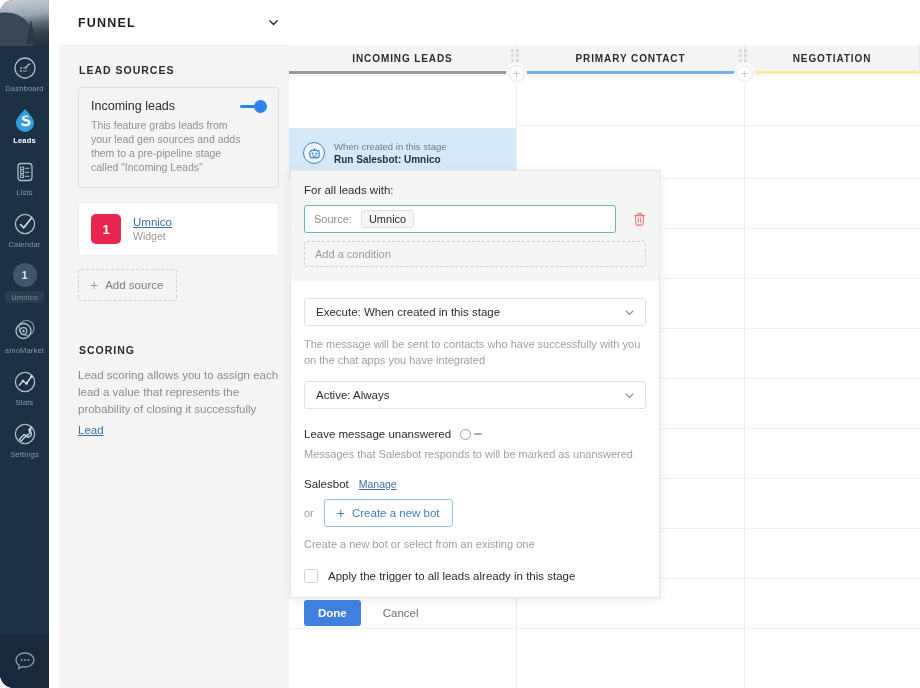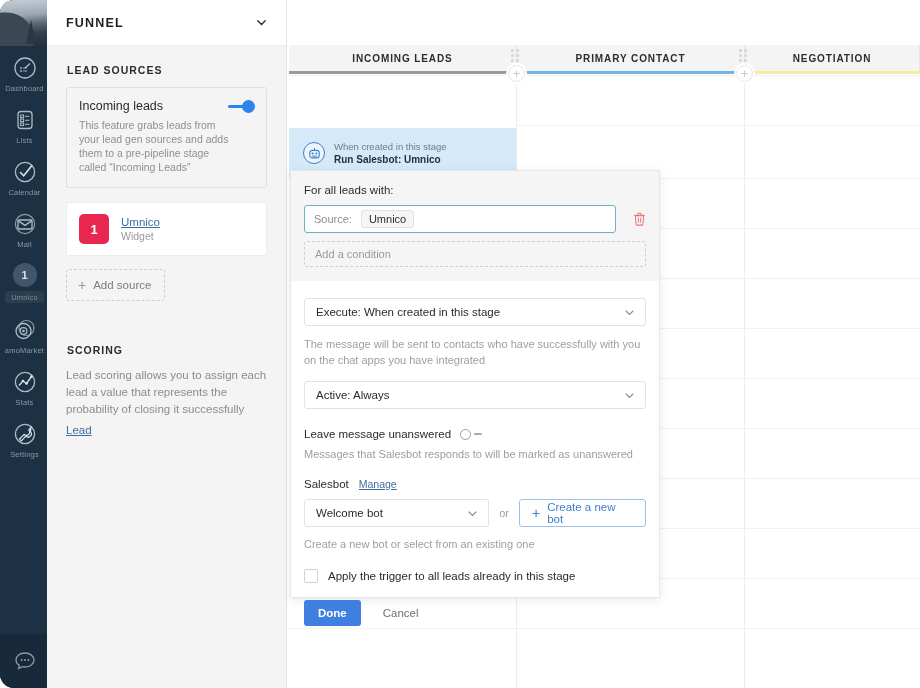--- a/index.html
+++ b/index.html
@@ -67,21 +67,21 @@
     padding: 1.5px 6px; border-radius: 3px; margin-top: 4px;
   }
   #rail-bottom {
     margin-top: auto; width: 49px;
     display:flex; align-items:center; justify-content:center;
     height: 54px; background: #17293a;
   }
 
   
   #panel {
-    position: absolute; left: 47px; top: 0;
+    position: absolute; left: 59px; top: 0;
     width: 240px; height: 688px;
     background: #f4f4f4;
     border-right: 1px solid #e3e3e3;
   }
   #panel-header {
     height: 46px; background: #ffffff;
     display:flex; align-items:center; justify-content: space-between;
     padding: 0 18px 0 19px;
     border-bottom: 1px solid #ececec;
   }
@@ -264,20 +264,27 @@
         <circle cx="13" cy="13" r="10" fill="none" stroke="#aebcc9" stroke-width="1.3"></circle>
         <line x1="13" y1="13" x2="18" y2="8.5" stroke="#aebcc9" stroke-width="1.3"></line>
         <circle cx="9" cy="13" r="0.9" fill="#aebcc9"></circle>
           <circle cx="9" cy="16" r="0.9" fill="#aebcc9"></circle>
         <line x1="11" y1="13" x2="15" y2="13" stroke="#aebcc9" stroke-width="0.9"></line>
         <line x1="11" y1="16" x2="15" y2="16" stroke="#aebcc9" stroke-width="0.9"></line>
       </svg>
       <span class="lbl">Dashboard</span>
     </div>
 
+    <div class="rail-item active">
+      <svg class="ico" viewBox="0 0 26 26">
+        <path d="M13 2 C8 8 4 11 4 16 a9 9 0 0 0 18 0 c0 -5 -4 -8 -9 -14 z" fill="#2f9fe0"></path>
+        <path d="M16 9 c-3 -1 -6 0 -6 2.4 0 2.2 3 2.6 5 3.2 1.6 .5 1.2 2.2 -.6 2.4 -1.6 .2 -3.3 -.5 -4.4 -1.3 l-.9 2.4 c1.6 1 3.9 1.5 6 1.1 3 -.6 4.3 -3.3 3 -5.3 -1.1 -1.7 -4 -1.9 -5.3 -2.5 -1 -.5 -.6 -1.6 .8 -1.7 1.2 -.1 2.4 .3 3.3 .8 z" fill="#ffffff"></path>
+      </svg>
+      <span class="lbl">Leads</span>
+    </div>
 
     <div class="rail-item">
       <svg class="ico" viewBox="0 0 26 26">
         <rect x="6" y="4.5" width="14" height="17" rx="3" fill="none" stroke="#aebcc9" stroke-width="1.3"></rect>
         <rect x="8.6" y="8" width="3" height="2.6" fill="none" stroke="#aebcc9" stroke-width="1"></rect>
         <rect x="8.6" y="12" width="3" height="2.6" fill="none" stroke="#aebcc9" stroke-width="1"></rect>
         <rect x="8.6" y="16" width="3" height="2.6" fill="none" stroke="#aebcc9" stroke-width="1"></rect>
         <line x1="13" y1="9.3" x2="17.4" y2="9.3" stroke="#aebcc9" stroke-width="1"></line>
         <line x1="13" y1="13.3" x2="17.4" y2="13.3" stroke="#aebcc9" stroke-width="1"></line>
         <line x1="13" y1="17.3" x2="17.4" y2="17.3" stroke="#aebcc9" stroke-width="1"></line>
@@ -286,28 +293,20 @@
     </div>
 
     <div class="rail-item">
       <svg class="ico" viewBox="0 0 26 26">
         <circle cx="13" cy="13" r="9.6" fill="none" stroke="#aebcc9" stroke-width="1.3"></circle>
         <path d="M8.5 13.5 l3.2 3.2 L19.5 7" fill="none" stroke="#d9e2ea" stroke-width="1.6" stroke-linecap="round"></path>
       </svg>
       <span class="lbl">Calendar</span>
     </div>
 
-    <div class="rail-item">
-      <svg class="ico" viewBox="0 0 26 26">
-        <circle cx="13" cy="13" r="9.6" fill="none" stroke="#8c9aa8" stroke-width="1.2"></circle>
-        <rect x="6" y="9" width="14" height="9" rx="1" fill="none" stroke="#aebcc9" stroke-width="1.3"></rect>
-        <path d="M6 9.6 L13 14.4 L20 9.6" fill="none" stroke="#aebcc9" stroke-width="1.3"></path>
-      </svg>
-      <span class="lbl">Mail</span>
-    </div>
 
     <div class="rail-item chip">
       <div class="rail-badge">1</div>
       <span class="lbl">Umnico</span>
     </div>
 
     <div class="rail-item">
       <svg class="ico" viewBox="0 0 26 26">
         <circle cx="14.5" cy="11" r="7.5" fill="none" stroke="#8c9aa8" stroke-width="1.2"></circle>
         <circle cx="11.5" cy="14" r="7.5" fill="none" stroke="#aebcc9" stroke-width="1.3"></circle>
@@ -543,26 +542,20 @@
         </span>
       </div>
       <div class="hint" style="margin-top:6px">Messages that Salesbot responds to will be marked as unanswered</div>
 
       <div class="sb-row" style="margin-top:16px">
         <span class="t">Salesbot</span>
         <span class="mg">Manage</span>
       </div>
 
       <div id="bot-pick" style="margin-top:9px">
-        <div class="sel" id="bot-select">
-          <span>Welcome bot</span>
-          <svg width="11" height="11" viewBox="0 0 12 12">
-            <path d="M2.2 4.4 L6 8.2 L9.8 4.4" fill="none" stroke="#8e8e8e" stroke-width="1.3" stroke-linecap="round"></path>
-          </svg>
-        </div>
         <span class="or">or</span>
         <div id="create-bot">
           <span class="p">+</span>
           <span>Create a new bot</span>
         </div>
       </div>
 
       <div class="hint" style="margin-top:9px">Create a new bot or select from an existing one</div>
 
       <div id="apply-row">

